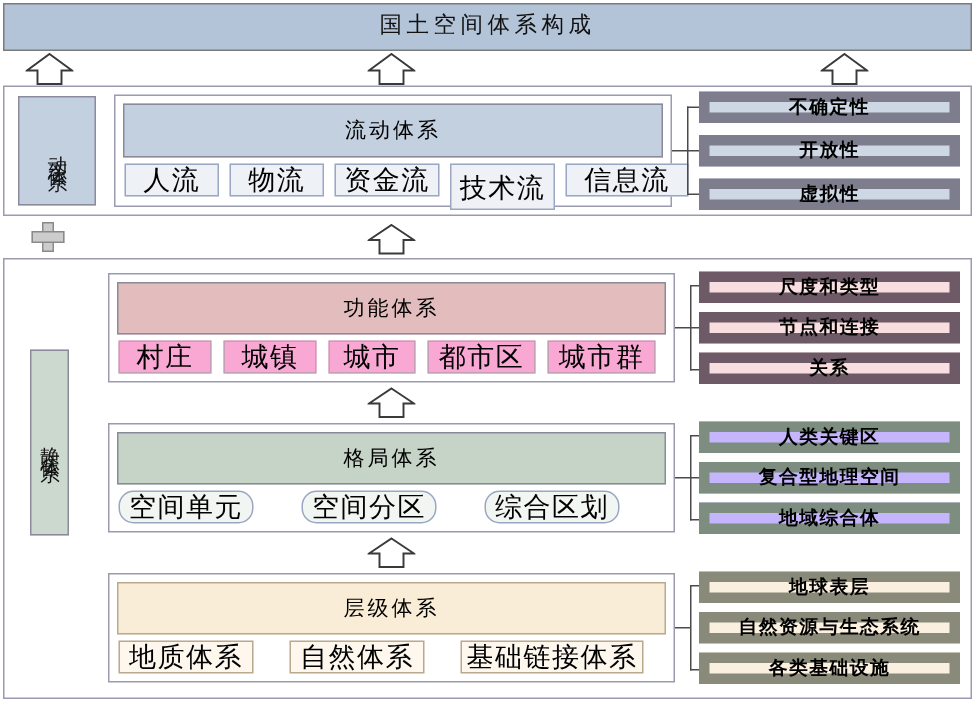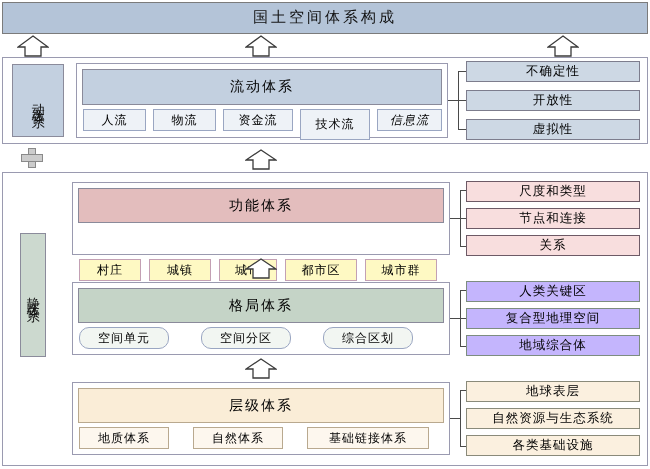--- a/index.html
+++ b/index.html
@@ -59,39 +59,40 @@
   }
   .group-header{
     position:absolute;box-sizing:border-box;
     display:flex;align-items:center;justify-content:center;
     font-size:14px;letter-spacing:2px;
     border:1px solid #8a8a9a;
   }
   .chip{
     position:absolute;box-sizing:border-box;
     display:flex;align-items:center;justify-content:center;
-    font-size:12px;letter-spacing:1px;
+    font-size:18px;letter-spacing:1px;
     border:1px solid #9a9ab8;
   }
 
   
   .detail{
     position:absolute;box-sizing:border-box;
     display:flex;align-items:center;justify-content:center;
     font-size:12.5px;letter-spacing:1px;
-    border:1px solid #000000;
+    border:7px solid #000000;
+    font-weight:bold;
   }
 
   
   .th-blue   {background:#c3d0e0;}
   .th-bluelt {background:#eef2f7;}
   .th-blued  {background:#cdd8e4;}
 
   .th-red    {background:#e3bdbd;}
-  .th-redlt  {background:#fef9c3;margin-top:32px;}
+  .th-redlt  {background:#f9a8d4;}
   .th-redd   {background:#f8dede;}
 
   .th-green  {background:#c5d4c7;}
   .th-greenlt{background:#f2f6f2;}
   .th-greend {background:#c4b5fd;}
 
   .th-or     {background:#faedd7;}
   .th-orlt   {background:#fdf7ee;}
   .th-ord    {background:#fbf0df;}
 
@@ -139,21 +140,21 @@
 
   <div class="box vlabel dyn" style="left:12px;top:64px;width:52px;height:73px;">动态体系</div>
 
   <div class="group" style="left:76px;top:63px;width:372px;height:75px;text-align:right;">
     <div class="group-header th-blue" style="left:5px;top:5px;width:360px;height:36px;">流动体系</div>
 
     <div class="chip th-bluelt cb-blue" style="left:6px;top:45px;width:63px;height:22px;">人流</div>
     <div class="chip th-bluelt cb-blue" style="left:76px;top:45px;width:63px;height:22px;">物流</div>
     <div class="chip th-bluelt cb-blue" style="left:146px;top:45px;width:70px;height:22px;">资金流</div>
     <div class="chip th-bluelt cb-blue" style="left:223px;top:45px;width:70px;height:31px;">技术流</div>
-    <div class="chip th-bluelt cb-blue" style="left:300px;top:45px;width:65px;height:22px;font-style:italic;">信息流</div>
+    <div class="chip th-bluelt cb-blue" style="left:300px;top:45px;width:82px;height:22px;">信息流</div>
   </div>
 
   <div class="bracket" style="left:448px;top:63px;width:20px;height:75px;">
     <span style="left:0px;top:37px;width:10px;height:1px;"></span>
     <span style="left:10px;top:8px;width:1px;height:59px;"></span>
     <span style="left:10px;top:8px;width:8px;height:1px;"></span>
     <span style="left:10px;top:37px;width:8px;height:1px;"></span>
     <span style="left:10px;top:66px;width:8px;height:1px;"></span>
   </div>
 

